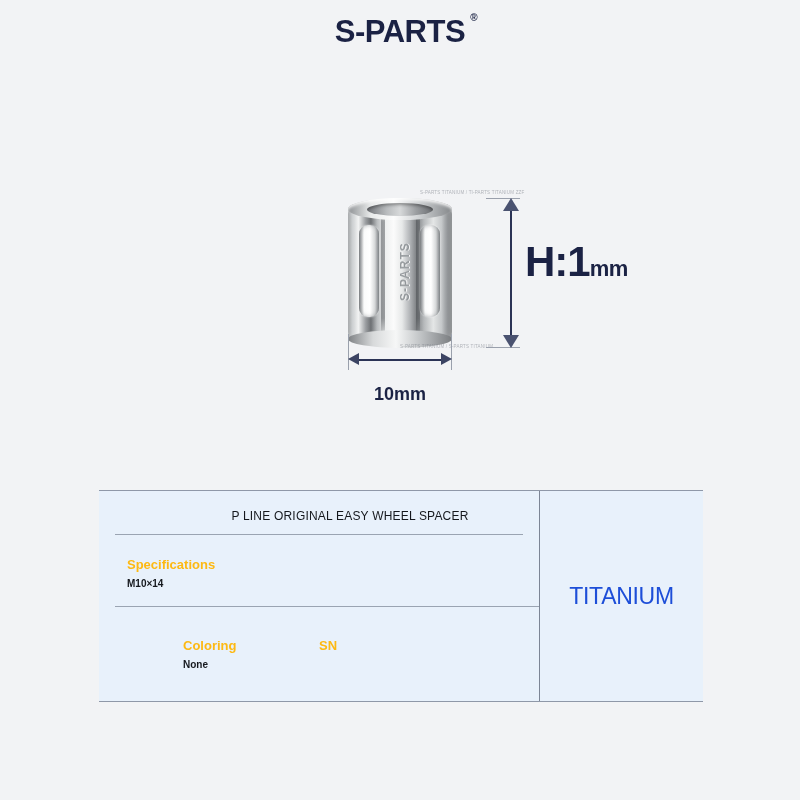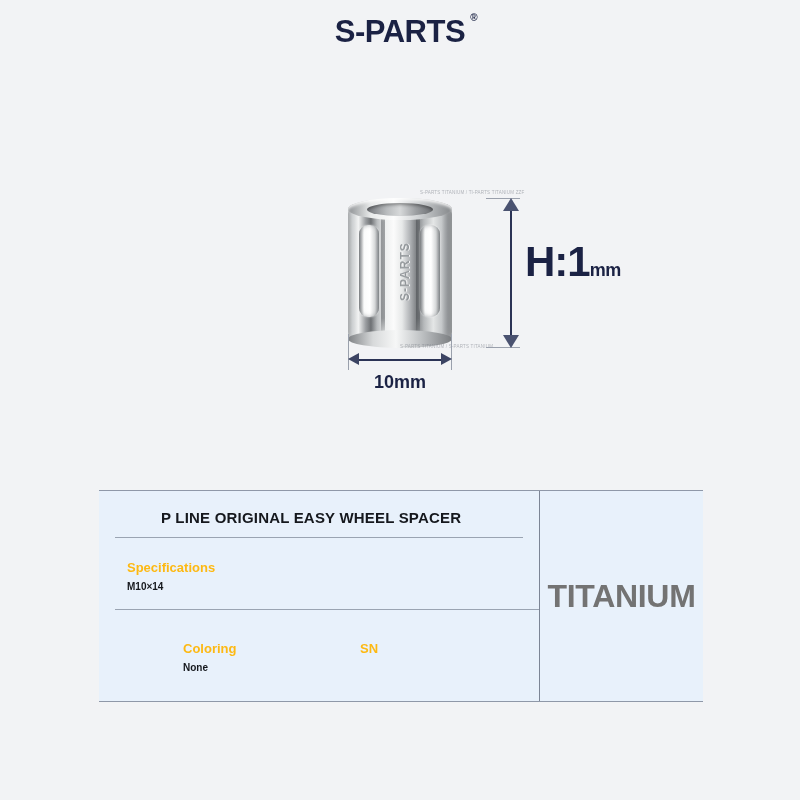--- a/index.html
+++ b/index.html
@@ -211,21 +211,21 @@
 
   #height-label {
     position: absolute;
     left: 225px;
     top: 68px;
     color: #1b2244;
     font-weight: bold;
     white-space: nowrap;
   }
   #height-value { font-size: 42px; letter-spacing: -1px; }
-  #height-unit  { font-size: 18px; letter-spacing: -0.5px; }
+  #height-unit  { font-size: 22px; letter-spacing: -0.5px; }
 
   
   #dim-width {
     position: absolute;
     left: 48px;
     top: 182px;
     width: 104px;
     height: 16px;
   }
   #dim-width .ext-line {
@@ -251,21 +251,21 @@
     width: 0; height: 0;
     border-top: 6px solid transparent;
     border-bottom: 6px solid transparent;
   }
   #dim-width .arrow-left  { left: 0;  border-right: 11px solid #3c4463; }
   #dim-width .arrow-right { right: 0; border-left: 11px solid #3c4463; }
 
   #width-label {
     position: absolute;
     left: 48px;
-    top: 202px;
+    top: 214px;
     width: 104px;
     text-align: center;
     font-size: 18px;
     font-weight: bold;
     color: #1b2244;
   }
 
   
   #spec-table {
     position: absolute;
@@ -279,37 +279,37 @@
     box-sizing: border-box;
     display: flex;
   }
   #spec-main {
     position: relative;
     width: 440px;
     box-sizing: border-box;
     padding: 18px 0 0 0;
   }
   #spec-title {
-    font-size: 15px;
-    font-weight: bold;
+    font-size: 12px;
+    font-weight: normal;
     color: #15181d;
     letter-spacing: 0.2px;
     padding-left: 62px;
+    text-align: center;
   }
   #spec-title-rule {
     margin: 11px 0 0 16px;
     width: 408px;
     height: 1px;
     background: #9aa4b2;
   }
   .spec-row {
     position: relative;
     display: flex;
     padding-left: 28px;
-    gap: 41px;
   }
   #spec-row-1 { margin-top: 22px; }
   #spec-row-2 { margin-top: 31px; padding-left: 84px; }
   #spec-row-rule {
     margin: 16px 0 0 16px;
     width: 424px;
     height: 1px;
     background: #9aa4b2;
   }
   .spec-field { position: relative; }
@@ -333,23 +333,23 @@
 
   #spec-aside {
     position: relative;
     flex: 1;
     border-left: 1.5px solid #7c8595;
     display: flex;
     align-items: center;
     justify-content: center;
   }
   #material-badge {
-    font-size: 32px;
-    font-weight: bold;
-    color: #737373;
+    font-size: 23px;
+    font-weight: normal;
+    color: #1d4ed8;
     letter-spacing: -0.3px;
   }
 </style>
 </head>
 <body>
 
 <div id="brand-header">
   <span id="brand-wordmark">
     <span>S-PARTS</span>
     <span id="brand-reg">®</span>

